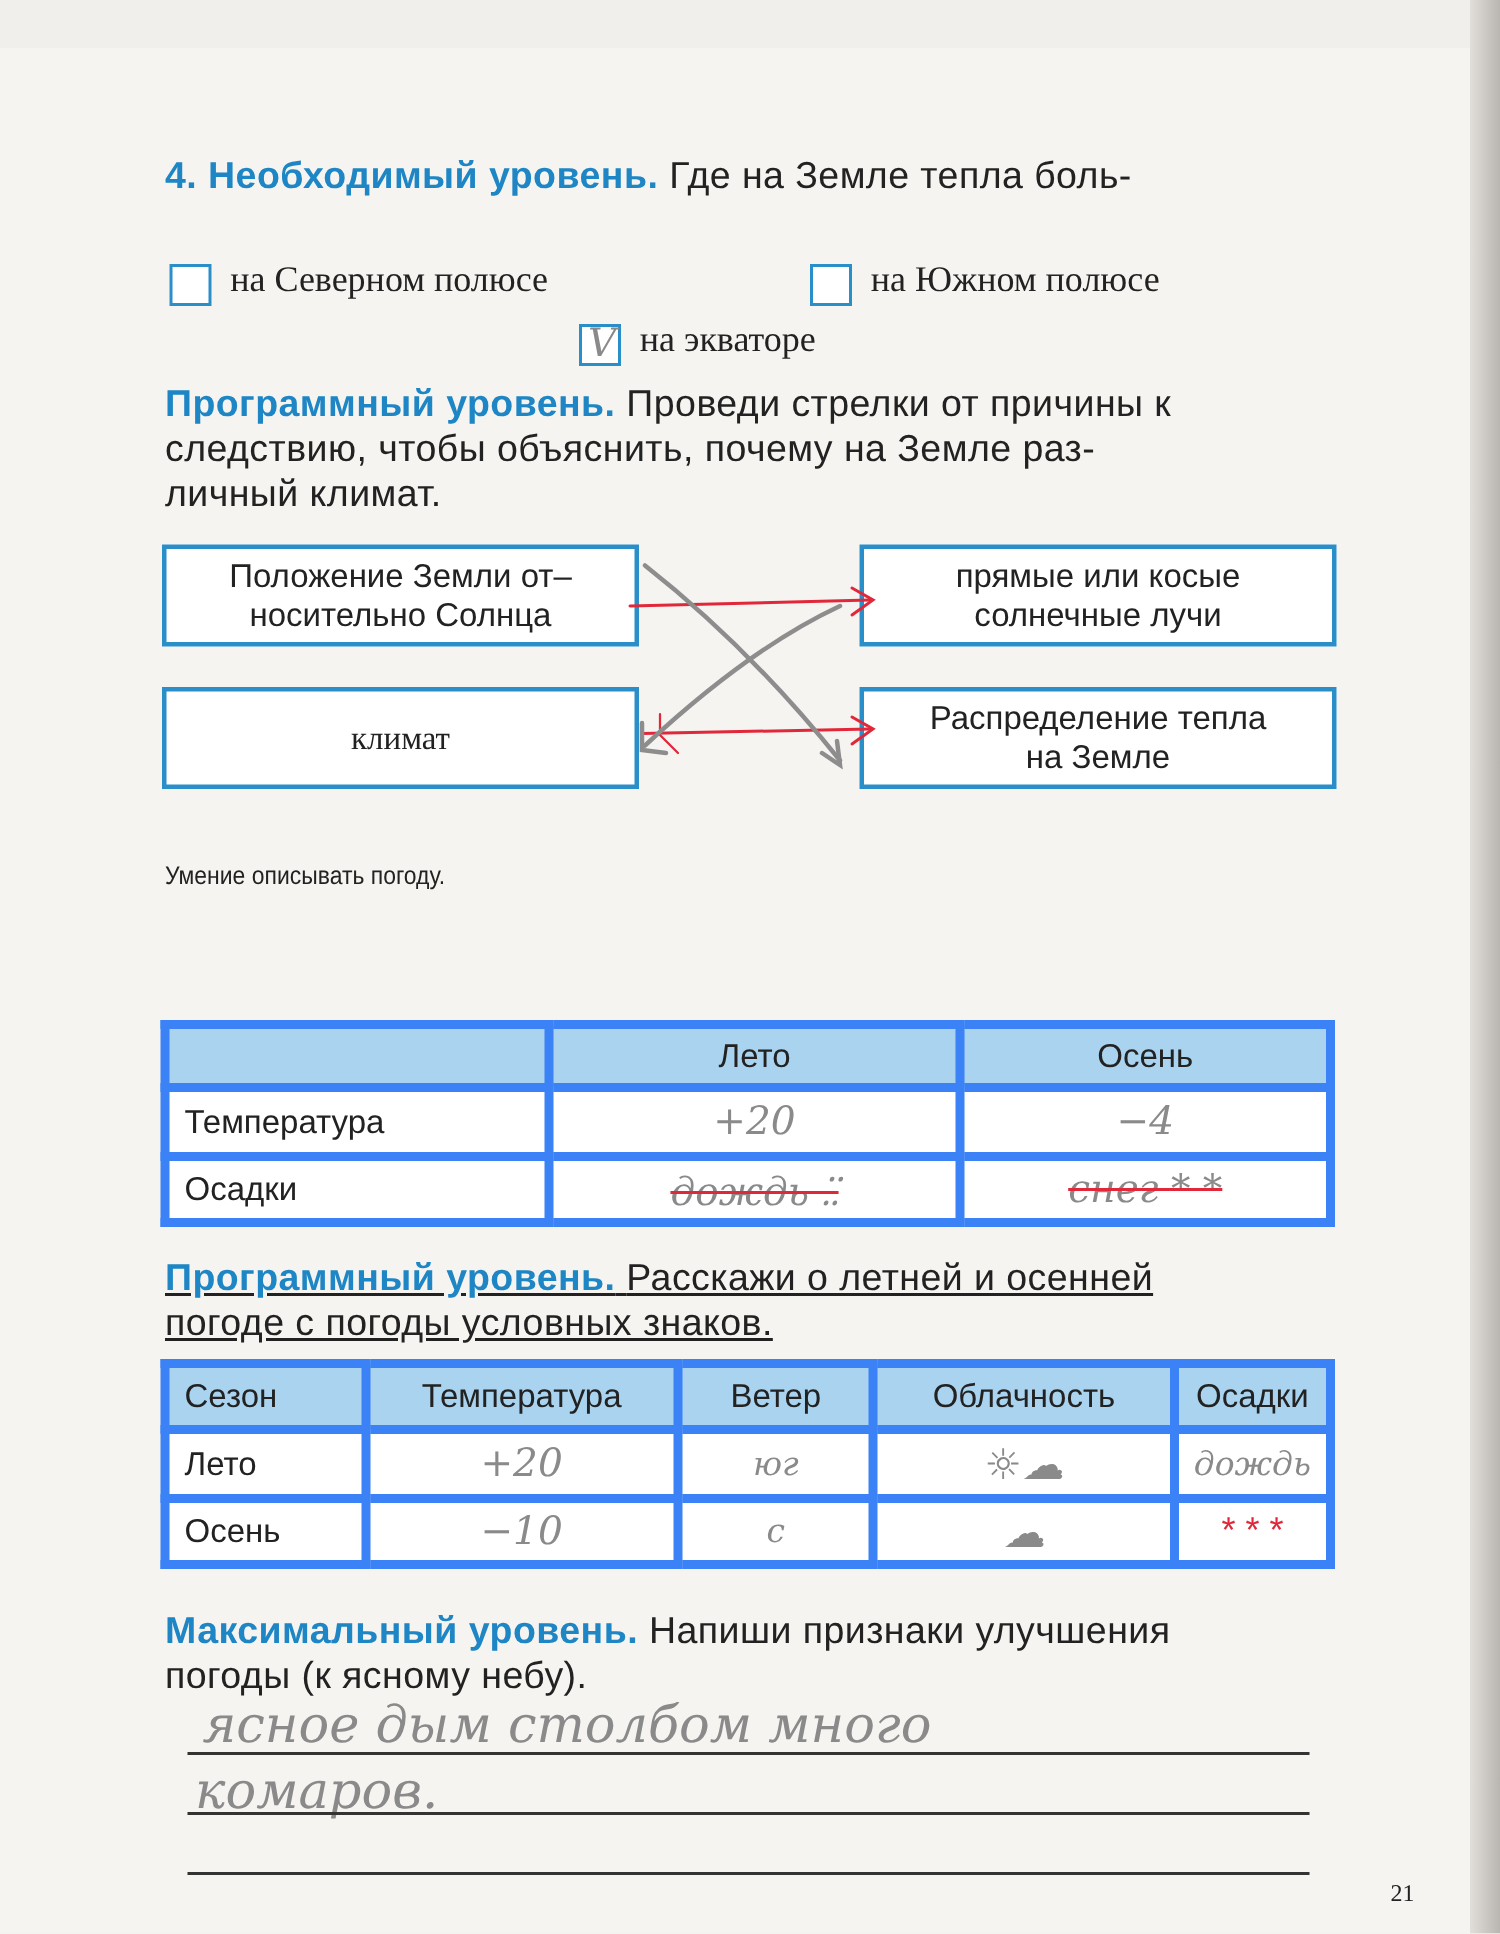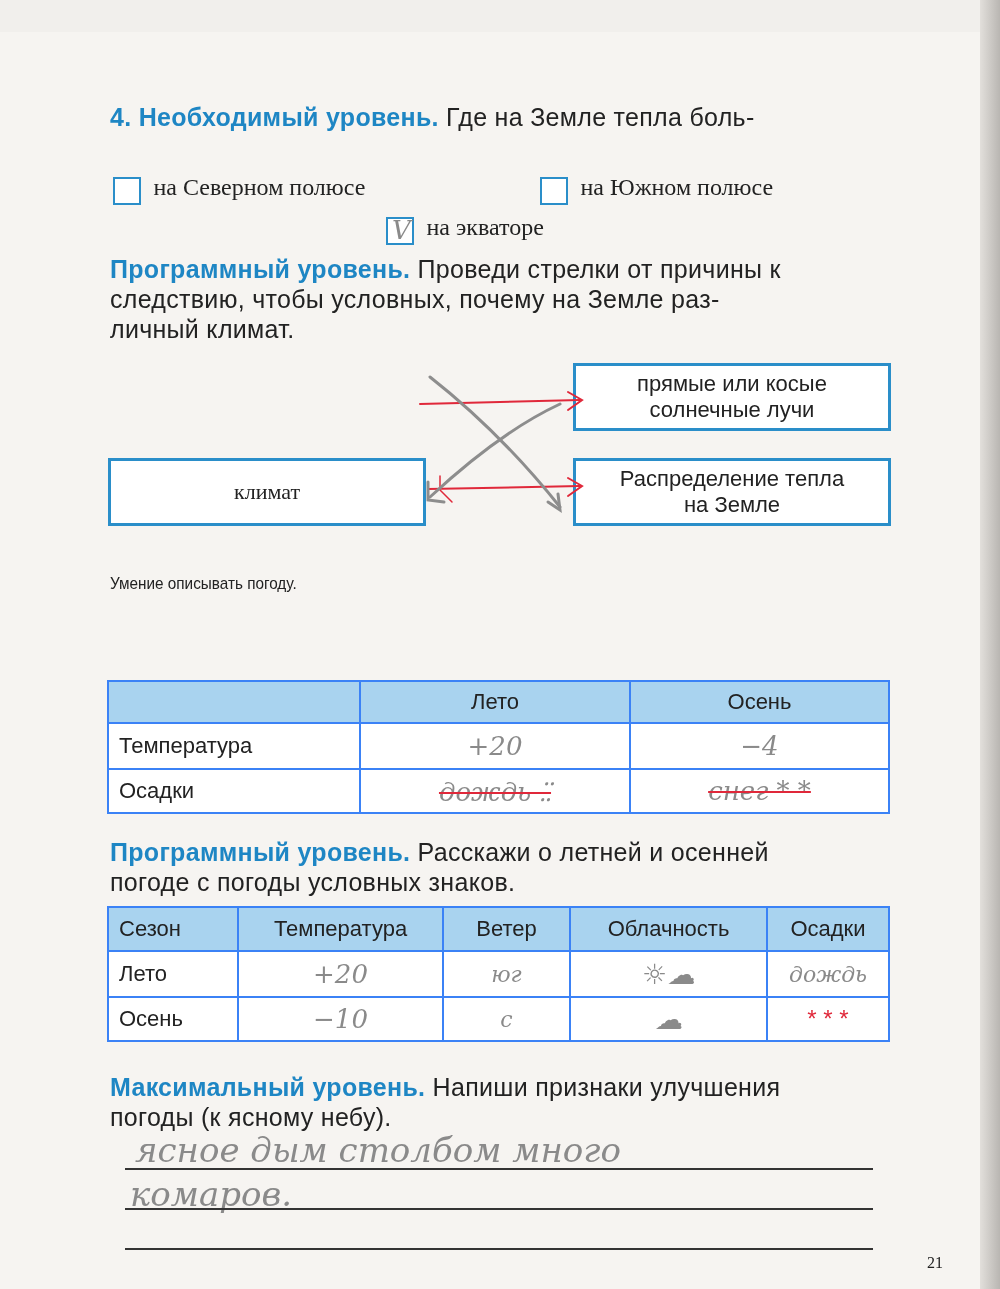--- a/index.html
+++ b/index.html
@@ -9,21 +9,21 @@
   .p{position:absolute;left:110px;width:780px;font-size:25px;line-height:30px;letter-spacing:0.3px;}
   .lvl{color:#1e86c4;font-weight:bold;}
   .serif{font-family:"Liberation Serif",serif;font-size:24px;}
   .cb{display:inline-block;width:28px;height:28px;border:2px solid #2a8ec9;background:#fff;vertical-align:middle;position:relative;box-sizing:border-box;}
   .cb.small{width:22px;height:22px;}
   .check{position:absolute;left:2px;top:-6px;font-size:24px;color:#1e86c4;font-weight:bold;}
   .hand{color:#8a8a8a;font-family:"DejaVu Serif",serif;font-style:italic;}
   .red{color:#e0283a;}
   .box{position:absolute;border:3px solid #2a8ec9;background:#fff;box-sizing:border-box;display:flex;align-items:center;justify-content:center;text-align:center;font-size:22px;line-height:26px;}
   table{border-collapse:collapse;position:absolute;left:107px;}
-  td,th{border:2px solid #3b82f6;font-weight:normal;font-size:22px;padding:0 10px;text-align:left;}
+  td,th{border:6px solid #3b82f6;font-weight:normal;font-size:22px;padding:0 10px;text-align:left;}
   th{background:#a9d3ef;}
   .c{text-align:center;}
   .line{position:absolute;left:125px;width:748px;height:0;border-top:2px solid #333;}
 </style>
 </head>
 <body>
 
 <div class="page">
 
   <div class="p" style="top:70px;">
@@ -40,24 +40,27 @@
     <span class="serif" style="margin-left:8px;">на Южном полюсе</span>
   </div>
   <div style="position:absolute;left:386px;top:182px;">
     <span class="cb"><span class="hand" style="position:absolute;left:4px;top:-4px;font-size:26px;">V</span></span>
     <span class="serif" style="margin-left:8px;">на экваторе</span>
   </div>
 
   <div class="p" style="top:222px;">
     <span class="lvl">Программный уровень.</span>
     <span>Проведи стрелки от причины к</span><br>
-    <span>следствию, чтобы условных, почему на Земле раз-</span><br>
+    <span>следствию, чтобы объяснить, почему на Земле раз-</span><br>
     <span>личный климат.</span>
   </div>
 
+  <div class="box" style="left:108px;top:331px;width:318px;height:68px;">
+    <div><span>Положение Земли от–</span><br><span>носительно Солнца</span></div>
+  </div>
   <div class="box" style="left:108px;top:426px;width:318px;height:68px;font-family:Liberation Serif, serif;">
     <span>климат</span>
   </div>
   <div class="box" style="left:573px;top:331px;width:318px;height:68px;justify-content:center;">
     <div><span>прямые или косые</span><br><span>солнечные лучи</span></div>
   </div>
   <div class="box" style="left:573px;top:426px;width:318px;height:68px;">
     <div><span>Распределение тепла</span><br><span>на Земле</span></div>
   </div>
 
@@ -121,21 +124,21 @@
       <td class="c hand" style="font-size:26px;">−4</td>
     </tr>
     <tr style="height:44px;background:#fff;">
       <td>Осадки</td>
       <td class="c hand" style="font-size:26px;text-decoration:line-through;text-decoration-color:#e0283a;">дождь ⁚⁚</td>
       <td class="c hand" style="font-size:26px;text-decoration:line-through;text-decoration-color:#e0283a;">снег * *</td>
     </tr>
   </tbody>
     </table>
 
-  <div class="p" style="top:805px;">
+  <div class="p" style="top:805px;text-decoration:underline;">
     <span class="lvl">Программный уровень.</span>
     <span>Расскажи о летней и осенней</span><br>
     <span>погоде с погоды условных знаков.</span>
   </div>
 
   <table style="top:874px;width:783px;">
     <tbody>
         <tr style="height:44px;">
       <th style="width:108px;">Сезон</th>
       <th class="c" style="width:183px;">Температура</th>

